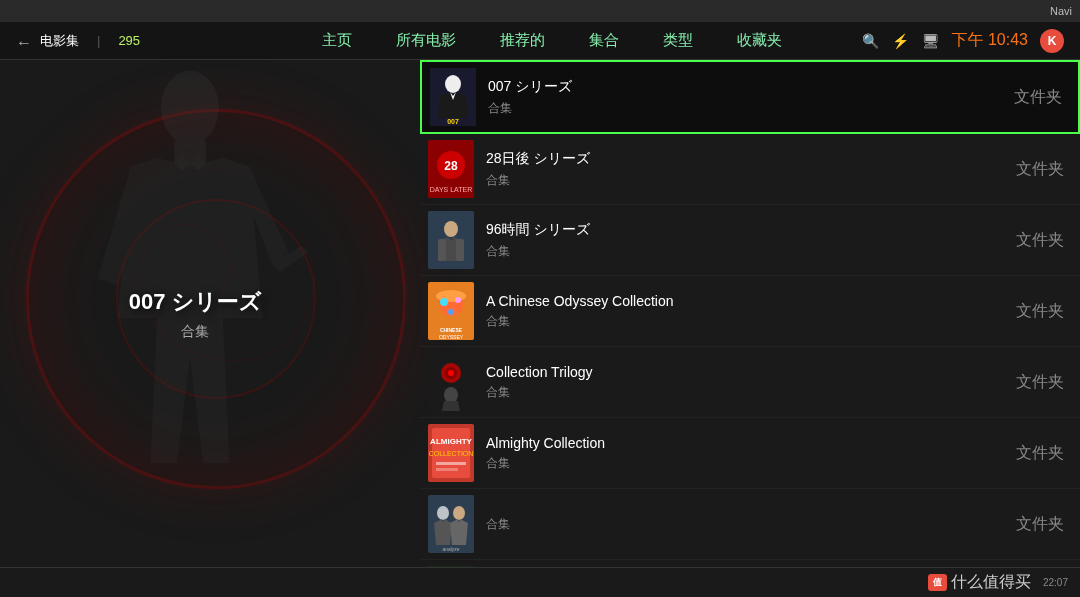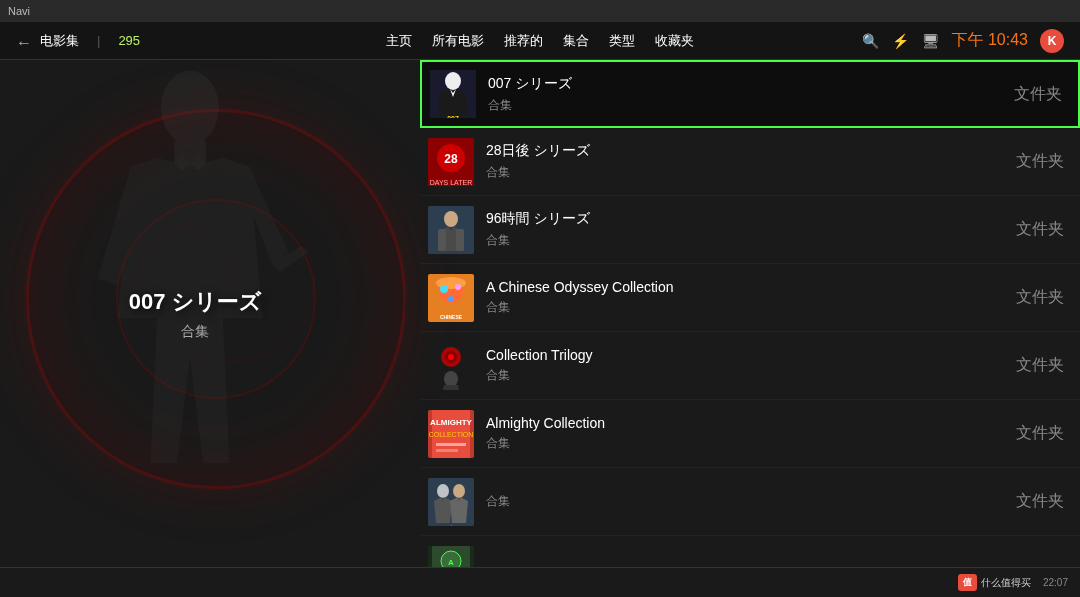--- a/index.html
+++ b/index.html
@@ -27,20 +27,21 @@
       position: absolute;
       top: 0; left: 0; right: 0;
       height: 22px;
       background: #2a2a2a;
       display: flex;
       align-items: center;
       padding: 0 8px;
       z-index: 10;
       font-size: 11px;
       color: #ccc;
+      justify-content: flex-end;
     }
 
     .titlebar-title {
       font-size: 11px;
       color: #bbb;
     }
 
     
     .navbar {
       position: absolute;
@@ -82,24 +83,25 @@
     .nav-center {
       position: absolute;
       left: 50%;
       transform: translateX(-50%);
       display: flex;
       gap: 20px;
       align-items: center;
     }
 
     .nav-center a {
-      color: #ffffff;
+      color: #86efac;
       text-decoration: none;
-      font-size: 13px;
+      font-size: 15px;
       cursor: pointer;
+      margin-left: 24px;
     }
 
     .nav-right {
       margin-left: auto;
       display: flex;
       align-items: center;
       gap: 12px;
     }
 
     .nav-icon {
@@ -180,21 +182,21 @@
       min-height: 68px;
     }
 
     .collection-item.active {
       border: 2px solid #4aff4a;
       background: rgba(0,0,0,0.5);
     }
 
     .collection-thumb {
       width: 46px;
-      height: 48px;
+      height: 58px;
       margin-right: 12px;
       flex-shrink: 0;
       border-radius: 2px;
       overflow: hidden;
       background: #333;
       display: flex;
       align-items: center;
       justify-content: center;
     }
 
@@ -245,21 +247,21 @@
       background: #e74c3c;
       color: white;
       font-size: 9px;
       padding: 2px 5px;
       border-radius: 3px;
       font-weight: bold;
     }
 
     .watermark-text {
       color: #ccc;
-      font-size: 10px;
+      font-size: 16px;
     }
 
     .taskbar-time {
       color: #888;
       font-size: 10px;
       margin-left: 8px;
     }
 
     
     .gun-barrel-bg {

